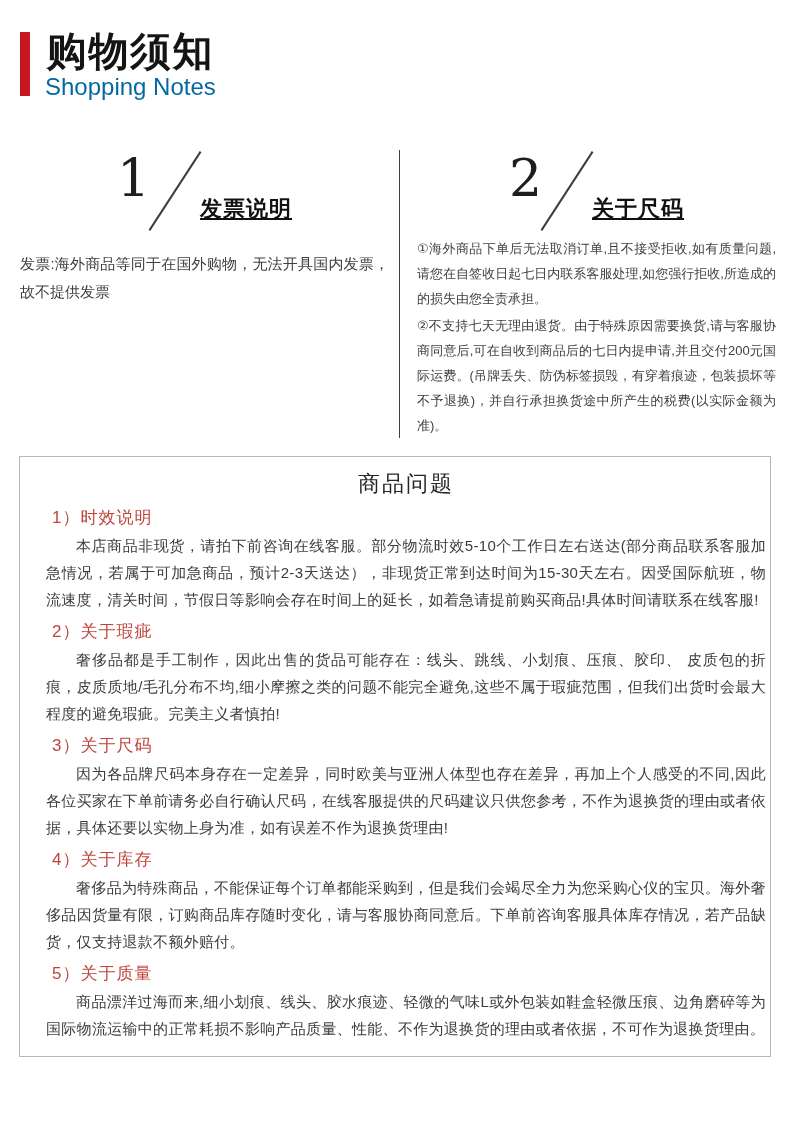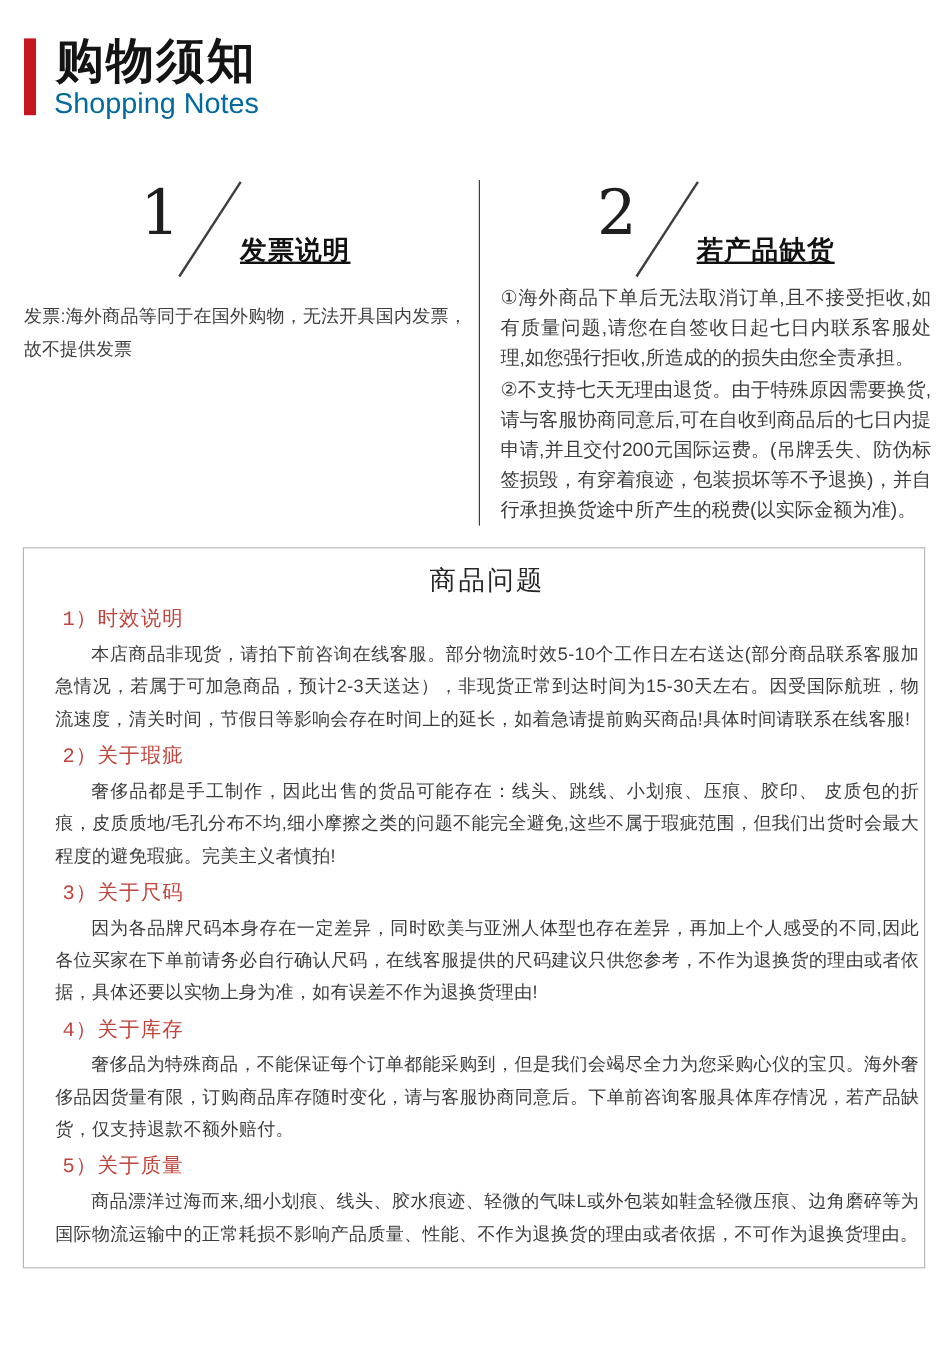--- a/index.html
+++ b/index.html
@@ -26,29 +26,29 @@
   .col-left{width:399px;padding:0 10px 0 20px;}
   .v-divider{width:1px;background:#3f3f3f;margin:2px 0;}
   .col-right{flex:1;padding:0 14px 0 17px;}
 
   .sec-head{display:flex;justify-content:center;align-items:flex-start;height:86px;overflow:visible;}
   .sec-num{font-family:"DejaVu Serif","Liberation Serif",serif;font-weight:300;font-size:52px;line-height:1;color:#1e1e1e;margin-top:4px;}
   .slash{width:2px;height:94px;background:#3d3d3d;transform:rotate(33deg);margin:-4px 24px 0 24px;flex:0 0 auto;}
   .sec-label{font-size:22px;font-weight:700;color:#111;letter-spacing:1px;margin-top:46px;white-space:nowrap;text-decoration:underline;}
 
   .col-left .body-text{margin:16px 0 0 0;font-size:15px;line-height:28px;color:#3e3e3e;text-align:justify;}
-  .col-right .body-text{margin:2px 0 0 0;font-size:16px;line-height:25px;color:#3e3e3e;text-align:justify;}
+  .col-right .body-text{margin:2px 0 0 0;font-size:13px;line-height:25px;color:#3e3e3e;text-align:justify;}
 
   
   .product-box{
     width:752px;margin:16px auto 0 auto;border:1px solid #b8b8b8;
     padding:10px 4px 14px 26px;background:#fff;
   }
   .box-title{text-align:center;font-size:22px;line-height:29px;color:#262626;font-weight:400;letter-spacing:2px;margin:2px 0 8px 0;}
-  .box-sec h3{color:var(--heading-red);font-size:17px;line-height:23px;font-weight:400;letter-spacing:1px;margin:7px 0 3px 6px;font-family:Liberation Mono, monospace;}
+  .box-sec h3{color:var(--heading-red);font-size:17px;line-height:23px;font-weight:400;letter-spacing:1px;margin:7px 0 3px 6px;}
   .box-sec p{margin:0;font-size:15px;line-height:27px;color:#3c3c3c;text-indent:2em;text-align:justify;letter-spacing:0.3px;}
 </style>
 </head>
 <body>
 
 <div class="page">
 
   <div class="header">
     <div class="accent-bar"></div>
     <div>
@@ -67,21 +67,21 @@
       </div>
       <p class="body-text">发票:海外商品等同于在国外购物，无法开具国内发票，故不提供发票</p>
     </div>
 
     <div class="v-divider"></div>
 
     <div class="col-right">
       <div class="sec-head">
         <span class="sec-num">2</span>
         <span class="slash"></span>
-        <span class="sec-label">若产品缺货</span>
+        <span class="sec-label">关于尺码</span>
       </div>
       <p class="body-text">①海外商品下单后无法取消订单,且不接受拒收,如有质量问题,请您在自签收日起七日内联系客服处理,如您强行拒收,所造成的的损失由您全责承担。</p>
       <p class="body-text">②不支持七天无理由退货。由于特殊原因需要换货,请与客服协商同意后,可在自收到商品后的七日内提申请,并且交付200元国际运费。(吊牌丢失、防伪标签损毁，有穿着痕迹，包装损坏等不予退换)，并自行承担换货途中所产生的税费(以实际金额为准)。</p>
     </div>
 
   </div>
 
   <div class="product-box">
     <h2 class="box-title">商品问题</h2>
 

